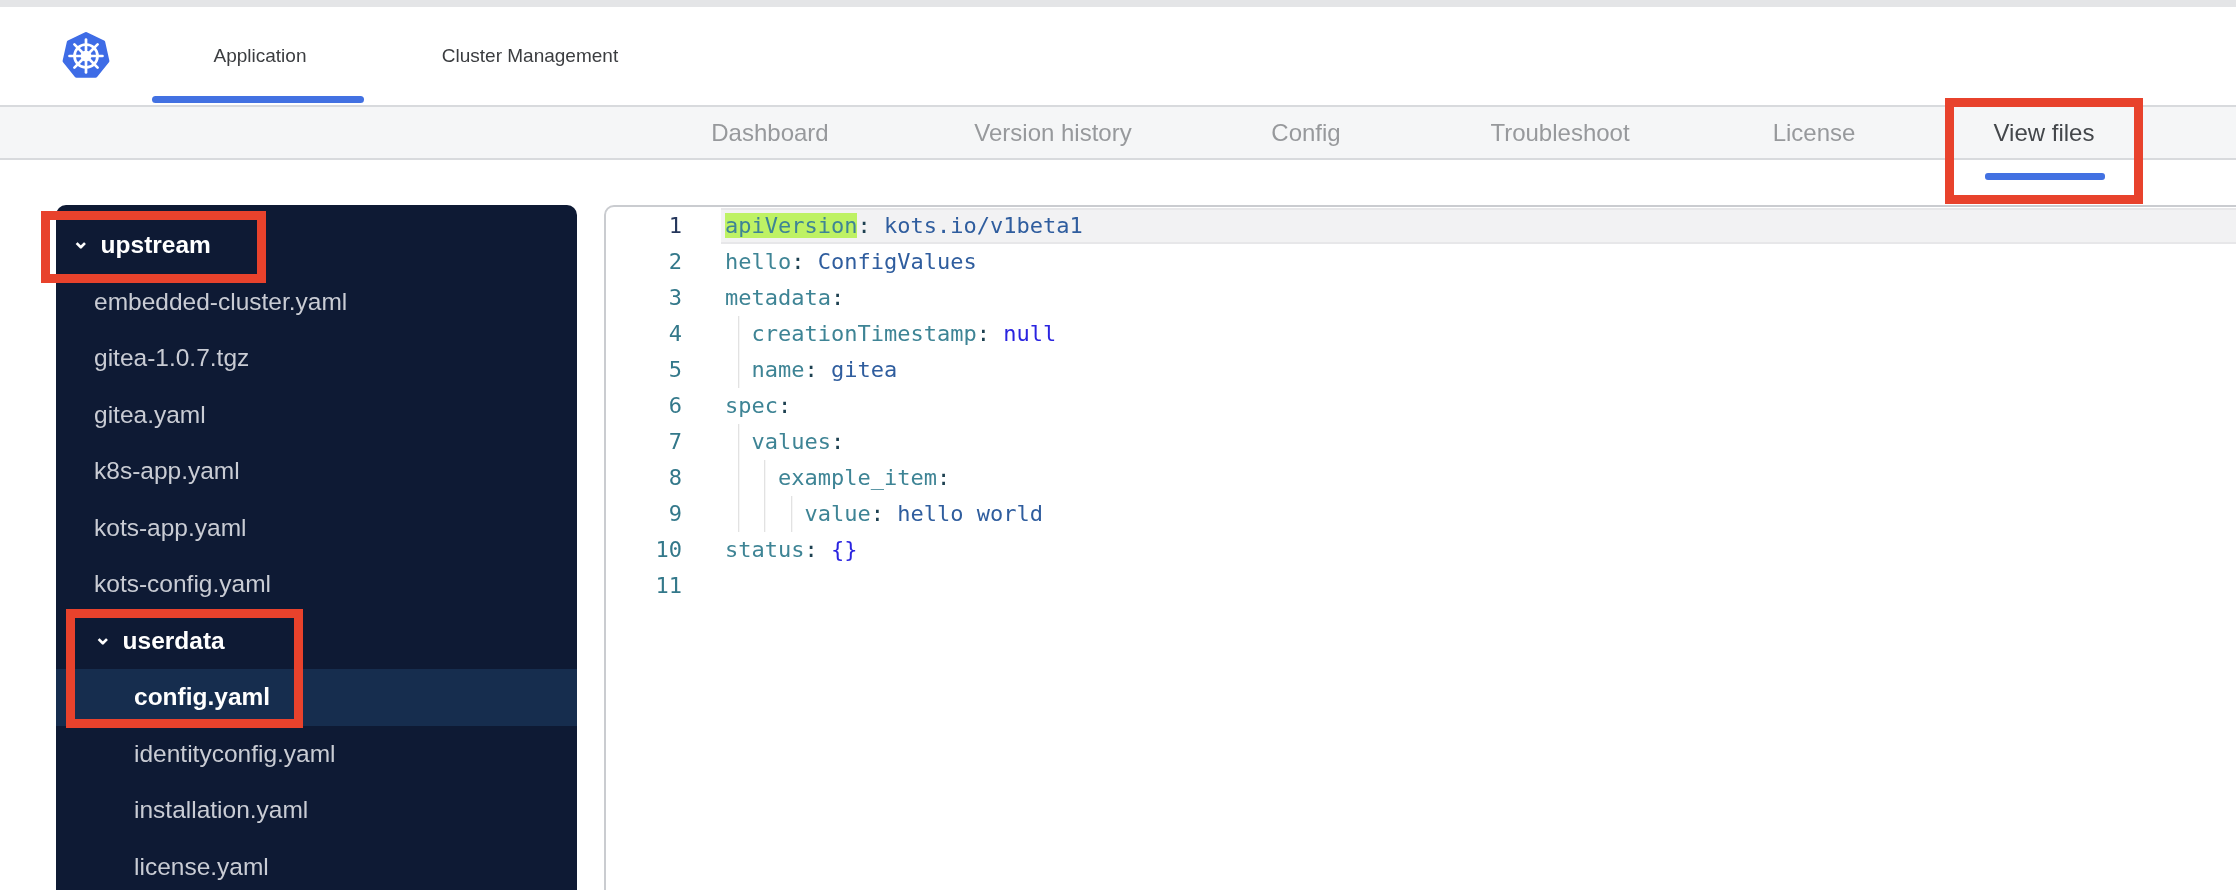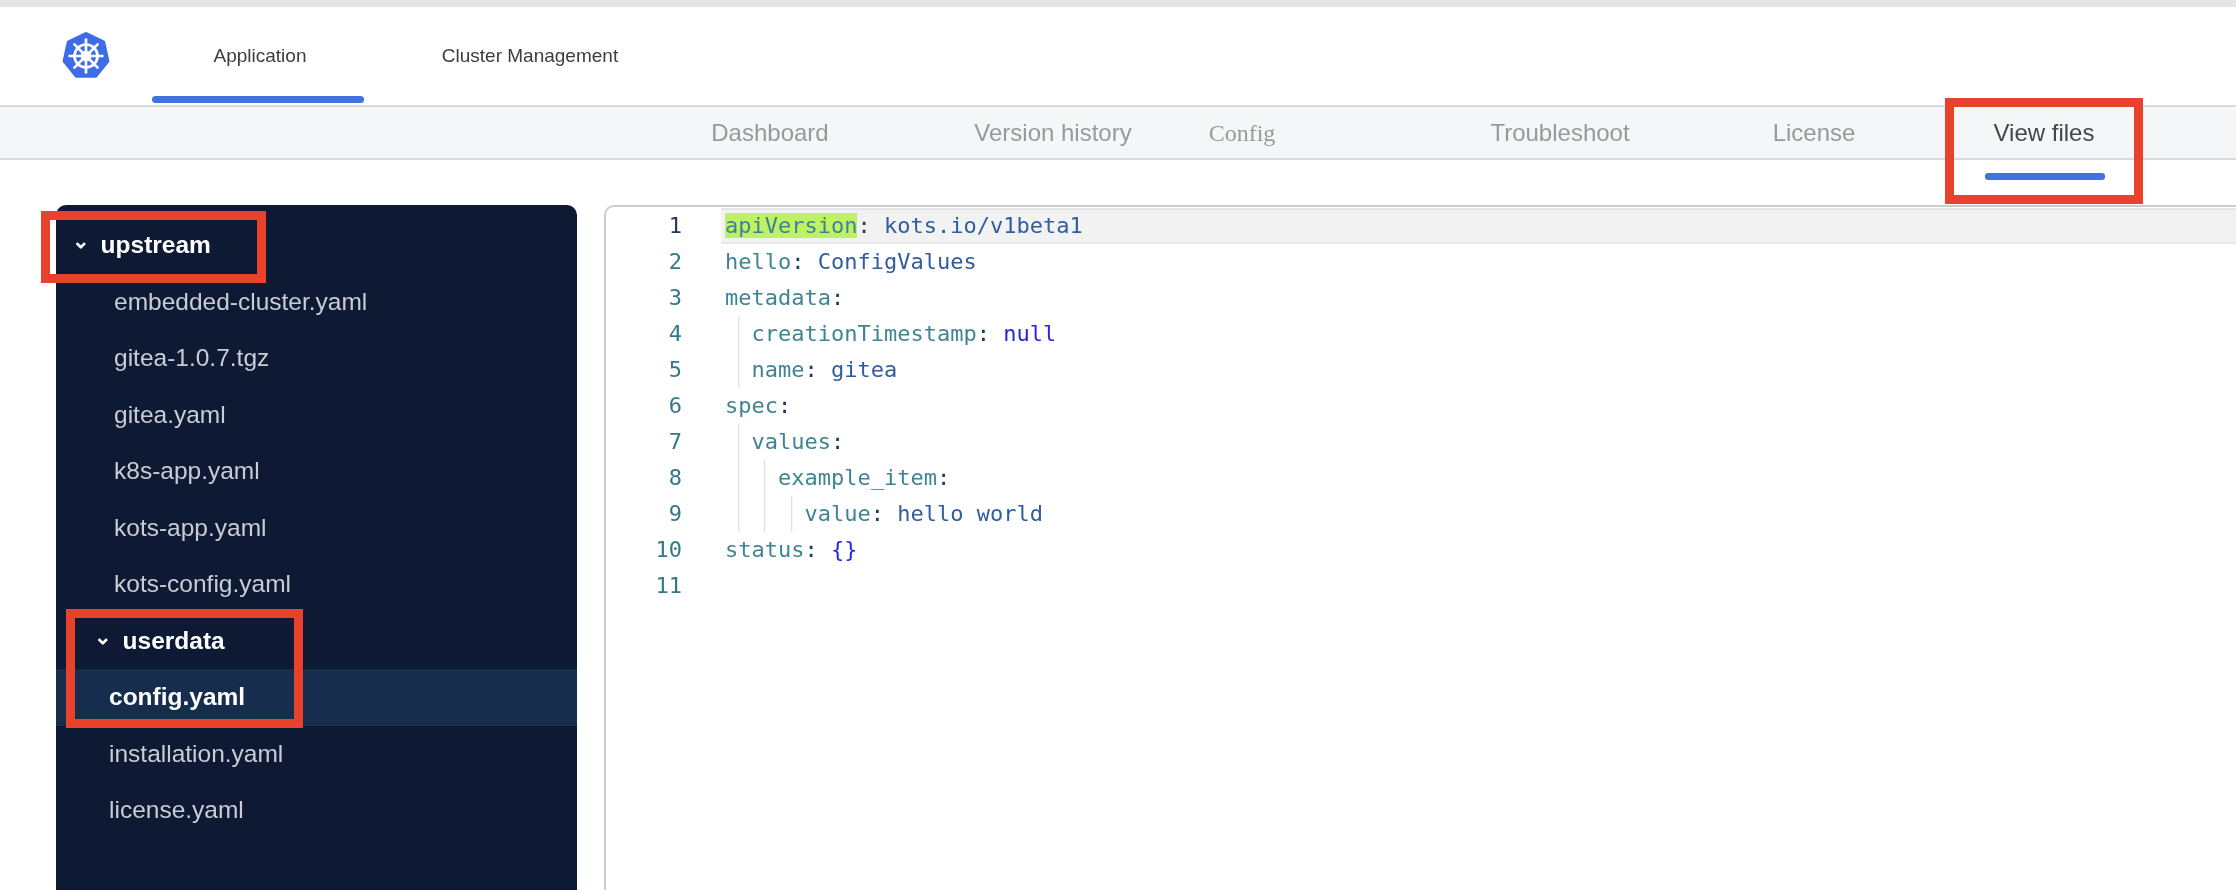--- a/index.html
+++ b/index.html
@@ -24,39 +24,39 @@
     background:var(--accent);border-radius:4px;}
 
   
   nav{position:absolute;left:0;top:105px;width:100%;height:55px;background:#f5f6f7;
     border-top:2px solid #d8dadd;border-bottom:2px solid #d8dadd;box-sizing:border-box;}
   .nav-item{position:absolute;top:50%;transform:translate(-50%,-50%);font-size:24px;
     color:var(--nav-inactive);cursor:pointer;white-space:nowrap;}
   .nav-item.active{color:var(--nav-active);}
   span.nav-item:nth-of-type(1){left:770px;}
   span.nav-item:nth-of-type(2){left:1053px;}
-  span.nav-item:nth-of-type(3){left:1242px;font-family:Liberation Serif, serif;}
+  span.nav-item:nth-of-type(3){left:1306px;}
   span.nav-item:nth-of-type(4){left:1560px;}
   span.nav-item:nth-of-type(5){left:1814px;}
   span.nav-item:nth-of-type(6){left:2044px;}
   .nav-underline{position:absolute;left:1985px;top:66px;width:120px;height:7px;
     background:var(--accent);border-radius:3px;}
 
   
   .sidebar{position:absolute;left:56px;top:205px;width:521px;height:685px;
     background:var(--sidebar-bg);border-radius:10px 10px 0 0;overflow:hidden;}
   #tree{padding-top:12px;}
   .trow{height:56.5px;display:flex;align-items:center;font-size:24.5px;
     color:var(--sidebar-file);cursor:pointer;box-sizing:border-box;}
   .trow.folder{color:#ffffff;font-weight:700;}
   .trow.selected{background:var(--sidebar-selected);color:#ffffff;font-weight:700;}
   .trow.folder.l0{padding-left:16px;}
-  .trow.l1{padding-left:58px;}
+  .trow.l1{padding-left:38px;}
   .trow.folder.l1{padding-left:38px;}
-  .trow.l2{padding-left:53px;}
+  .trow.l2{padding-left:78px;}
   .chev{font-size:21px;margin-right:11px;transform:translateY(-4px);font-weight:600;}
 
   
   .viewer{position:absolute;left:604px;top:205px;width:1700px;height:760px;background:#fff;
     border:2px solid #caccd0;border-radius:10px;box-sizing:border-box;overflow:hidden;}
   #lines{font-family:"DejaVu Sans Mono",monospace;font-size:22px;padding-top:1px;}
   .cline{display:flex;height:36px;line-height:36px;white-space:pre;}
   .ln{width:76px;text-align:right;color:var(--linenum);flex:none;}
   .code{flex:1;padding-left:43px;position:relative;}
   .cline.current{position:relative;z-index:0;}
@@ -141,20 +141,23 @@
         <span>kots-config.yaml</span>
       </div>
       <div class="trow folder l1">
         <span class="chev">⌄</span>
         <span>userdata</span>
       </div>
       <div class="trow file l2 selected">
         <span>config.yaml</span>
       </div>
       <div class="trow file l2">
+        <span>identityconfig.yaml</span>
+      </div>
+      <div class="trow file l2">
         <span>installation.yaml</span>
       </div>
       <div class="trow file l2">
         <span>license.yaml</span>
       </div>
     </div>
 </aside>
 
 <section class="viewer">
   <div id="lines">

